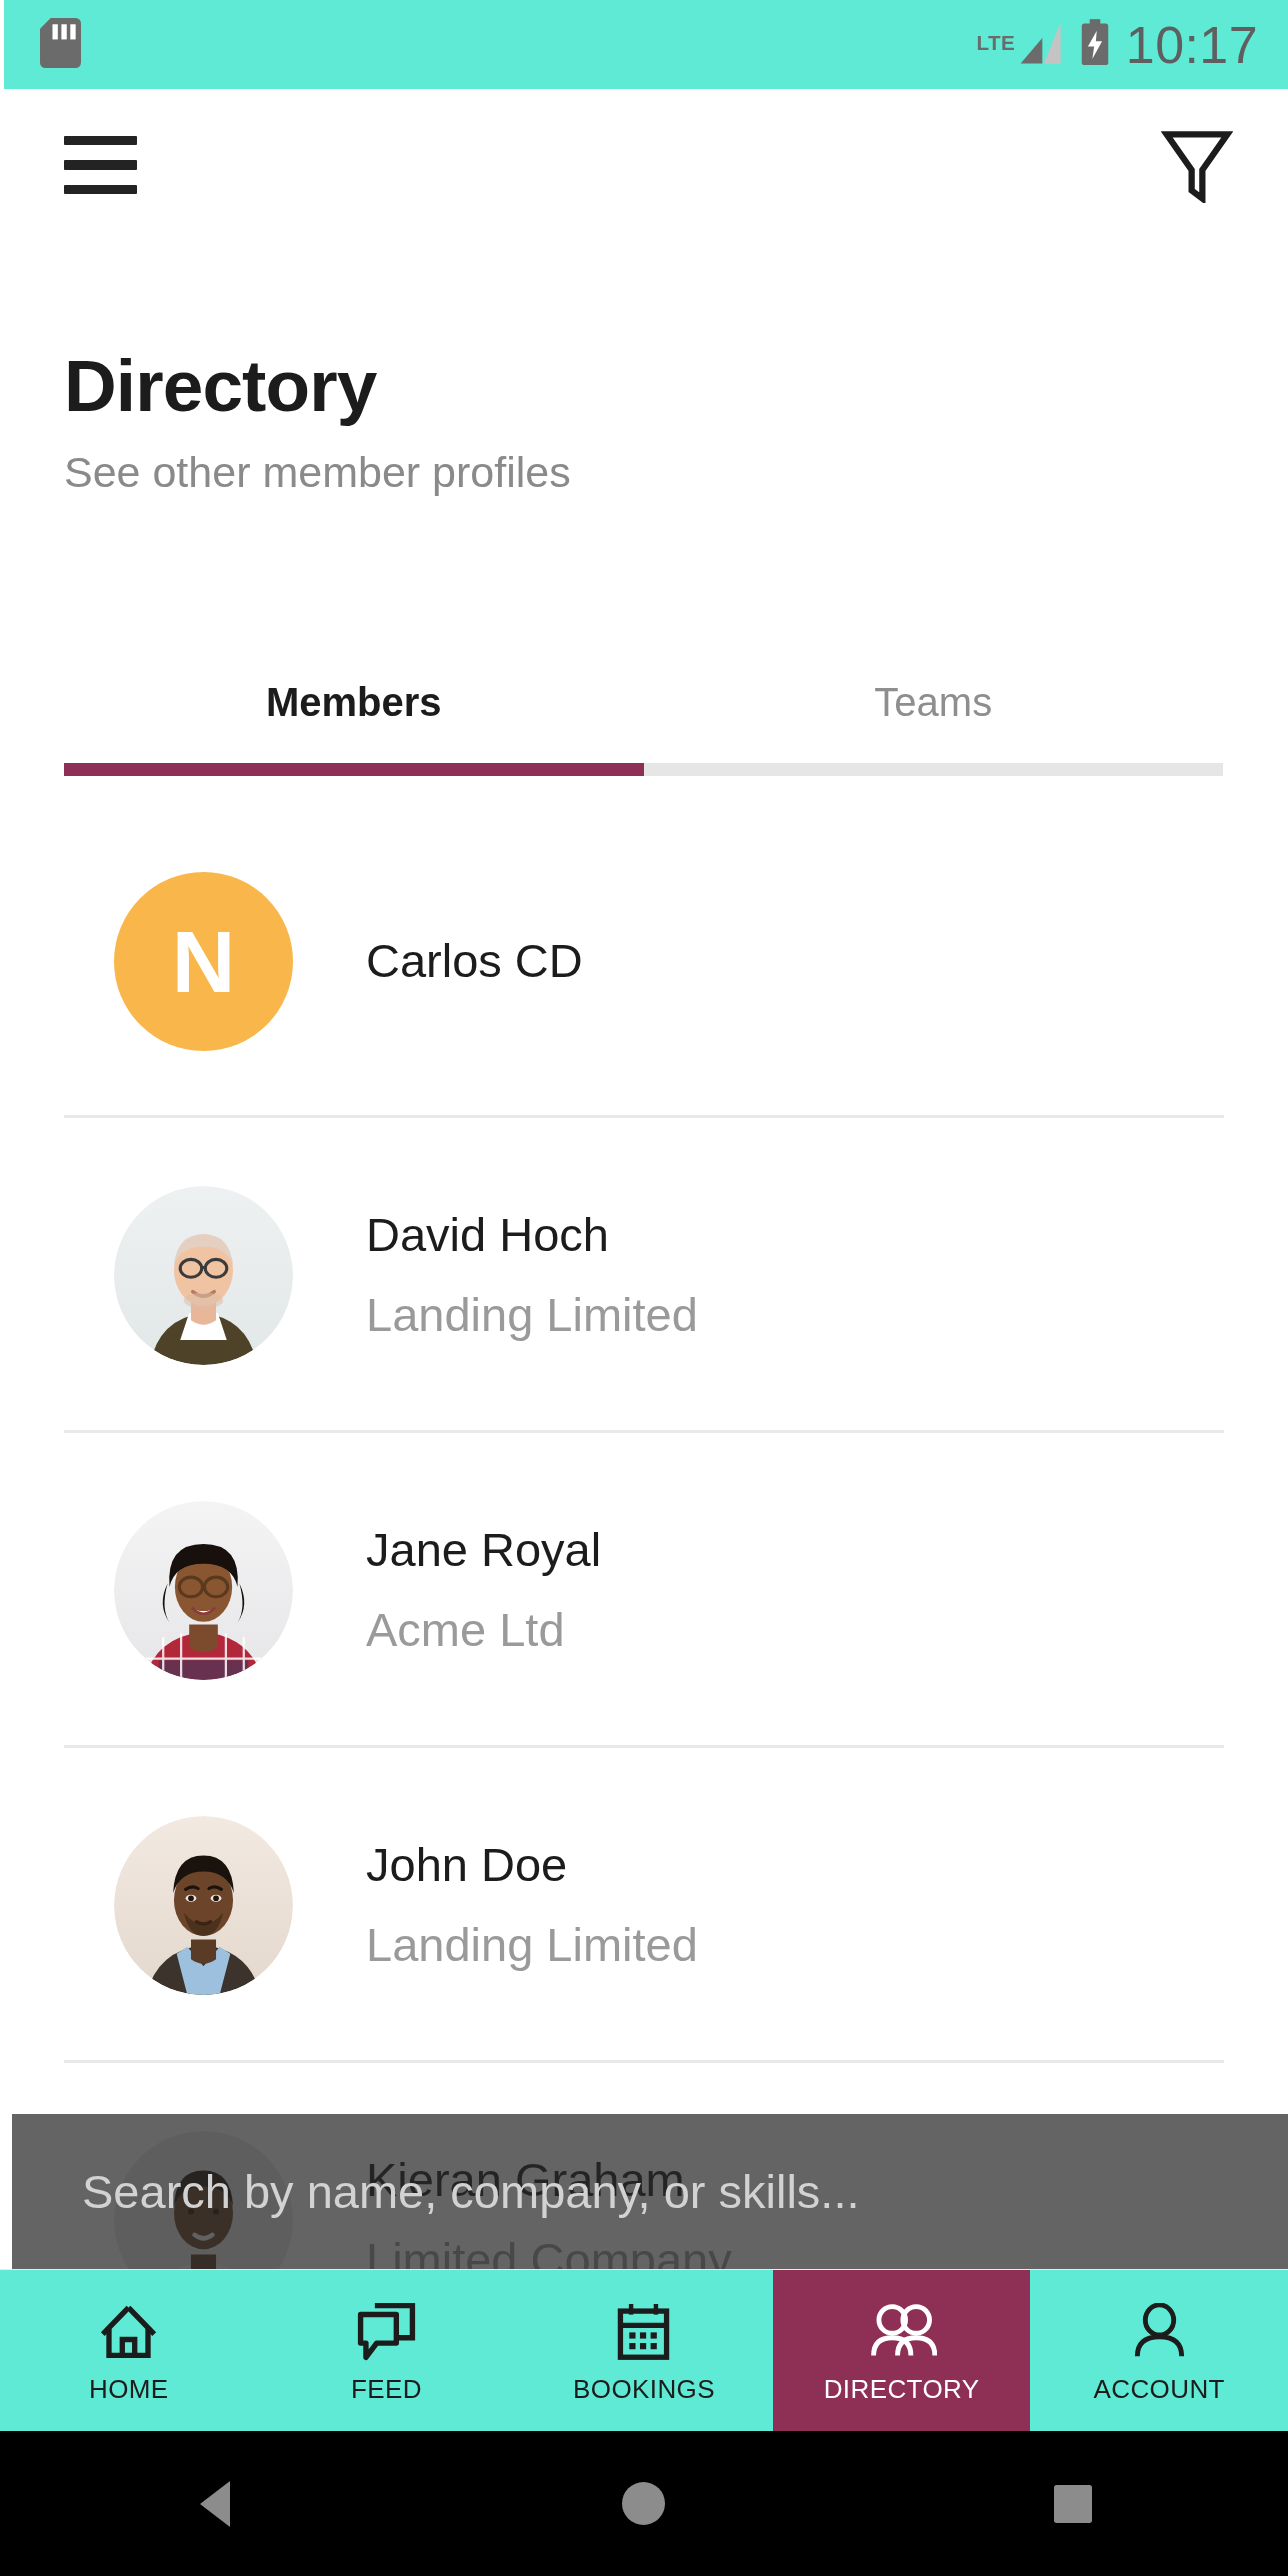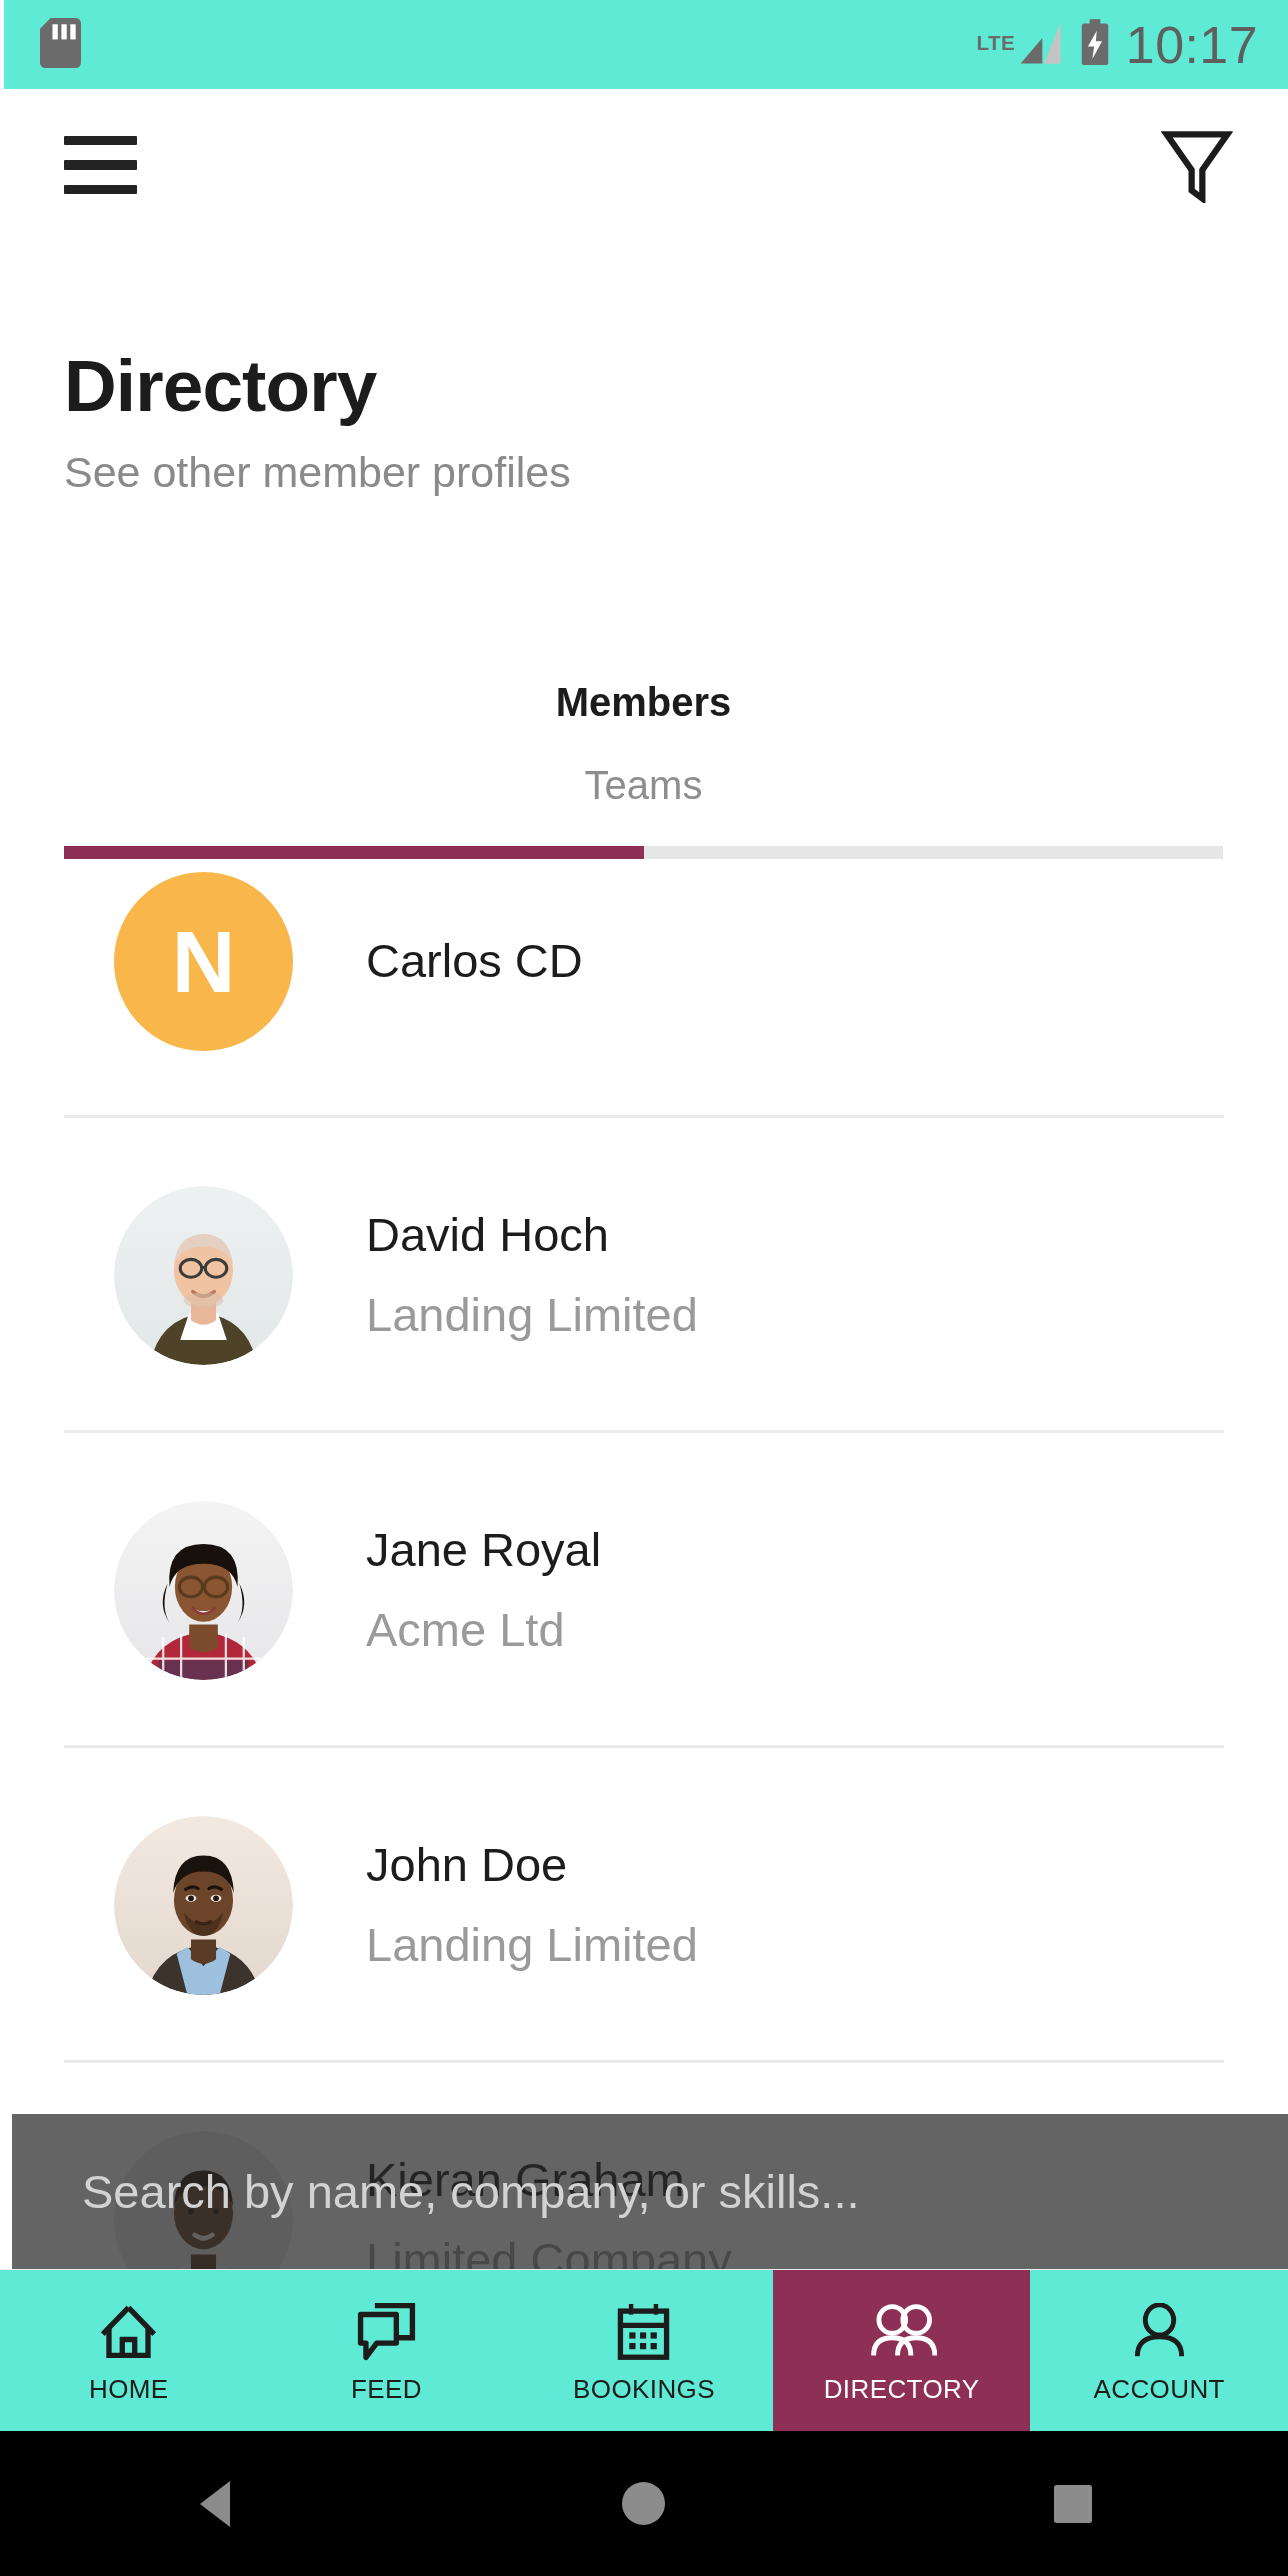--- a/index.html
+++ b/index.html
@@ -48,21 +48,21 @@
     font-size:73px; font-weight:bold; color:#1c1c1c;
     letter-spacing:-0.9px; line-height:1;
   }
   .page-sub {
     margin-top:29px; font-size:43px; color:#8a8a8a;
     font-weight:400; line-height:1;
   }
 
   
   .tabs { position:absolute; top:680px; left:64px; width:1159px; }
-  .tab-row { display:flex;flex-direction:column; }
+  .tab-row { display:flex; }
   .tab { flex:1; text-align:center; font-size:40px; padding-bottom:38px; cursor:pointer; }
   .tab.active { color:#1c1c1c; font-weight:bold; }
   .tab.inactive { color:#8e8e8e; font-weight:400; }
   .tab-track { display:flex; height:12.5px; background:#e6e6e6; }
   .tab-ind { width:50%; height:12.5px; background:#8e3055; }
   .tab-ind-rest { width:50%; height:12.5px; background:#e6e6e6; }
 
   
   .list { position:absolute; top:805px; left:0; width:1288px; }
   .row {

